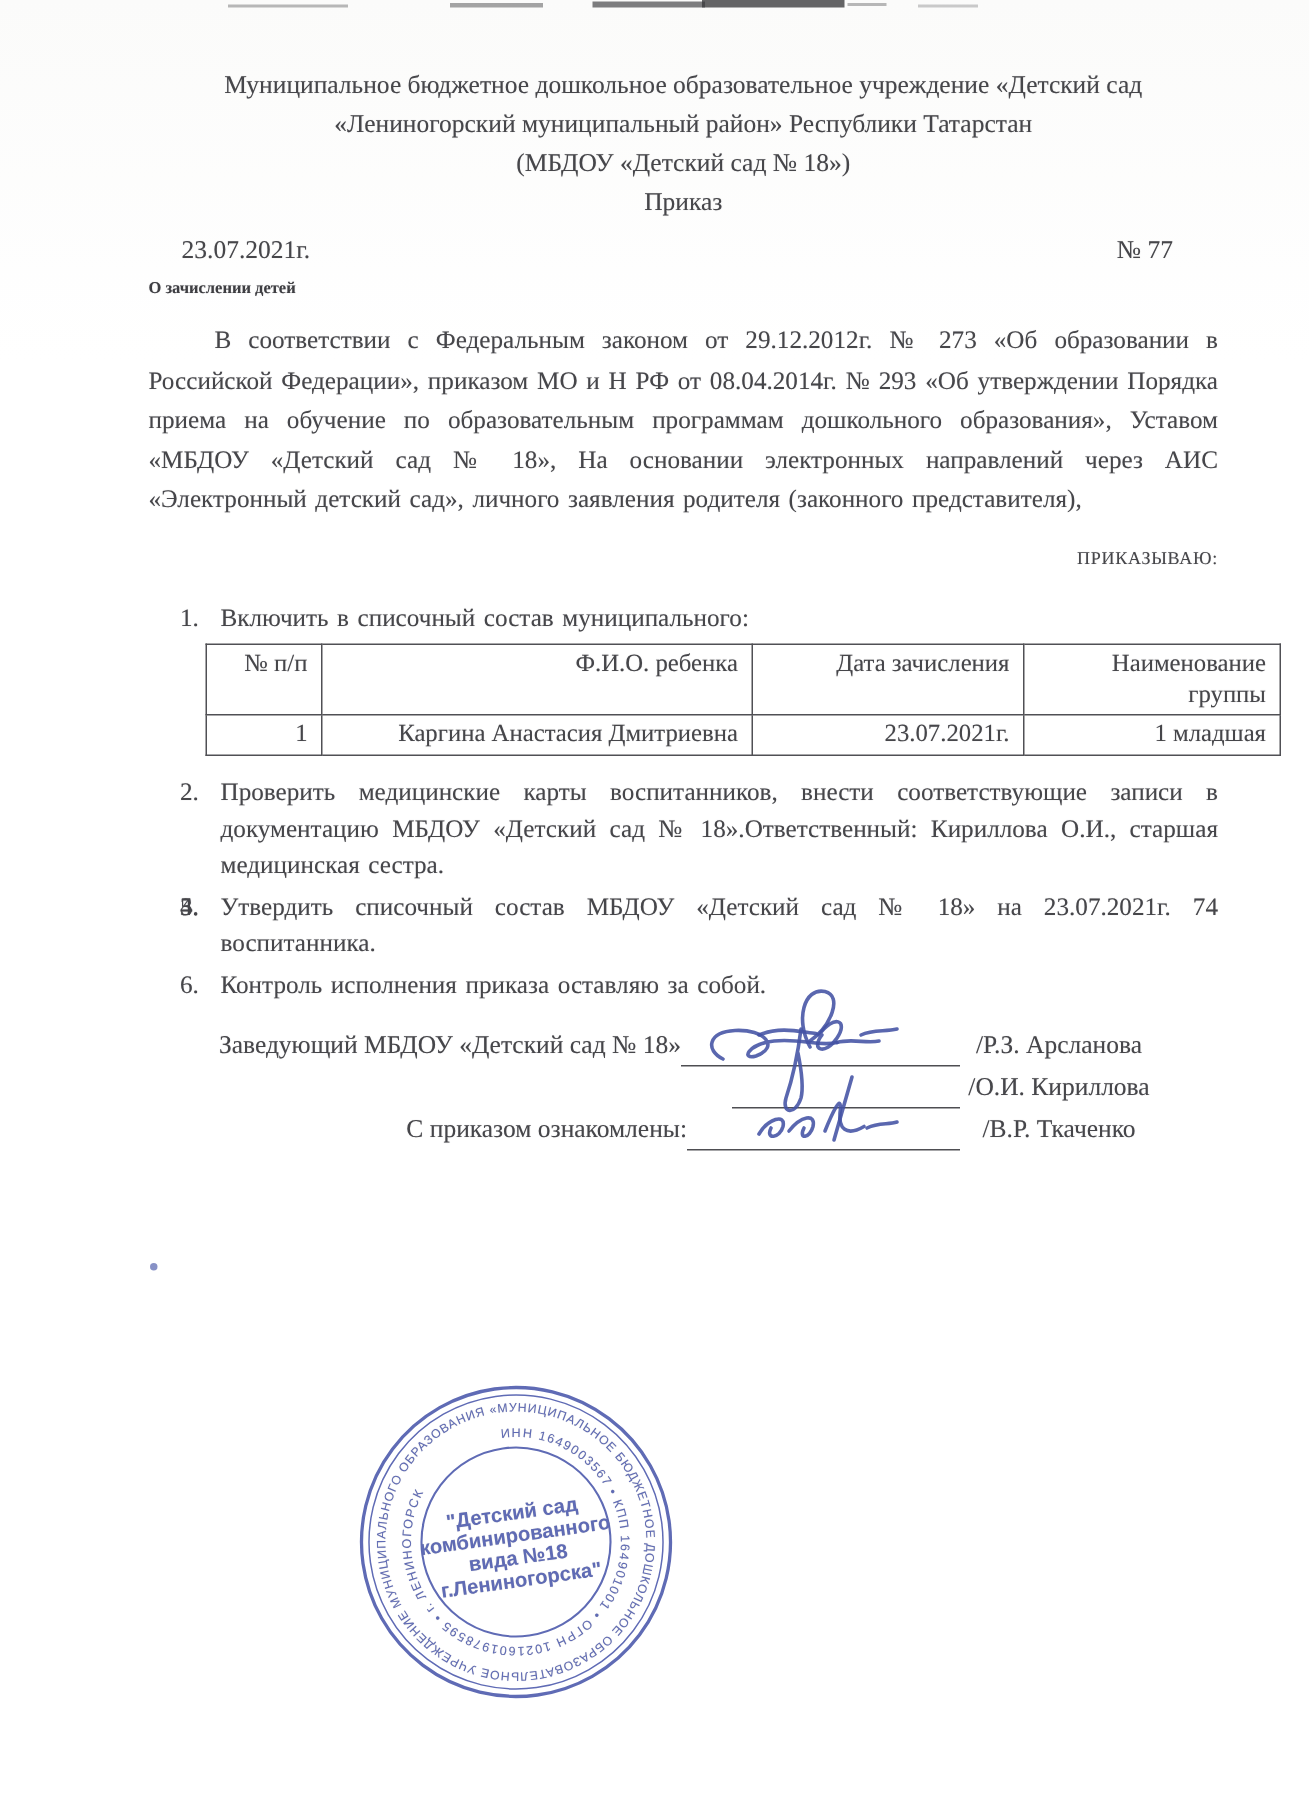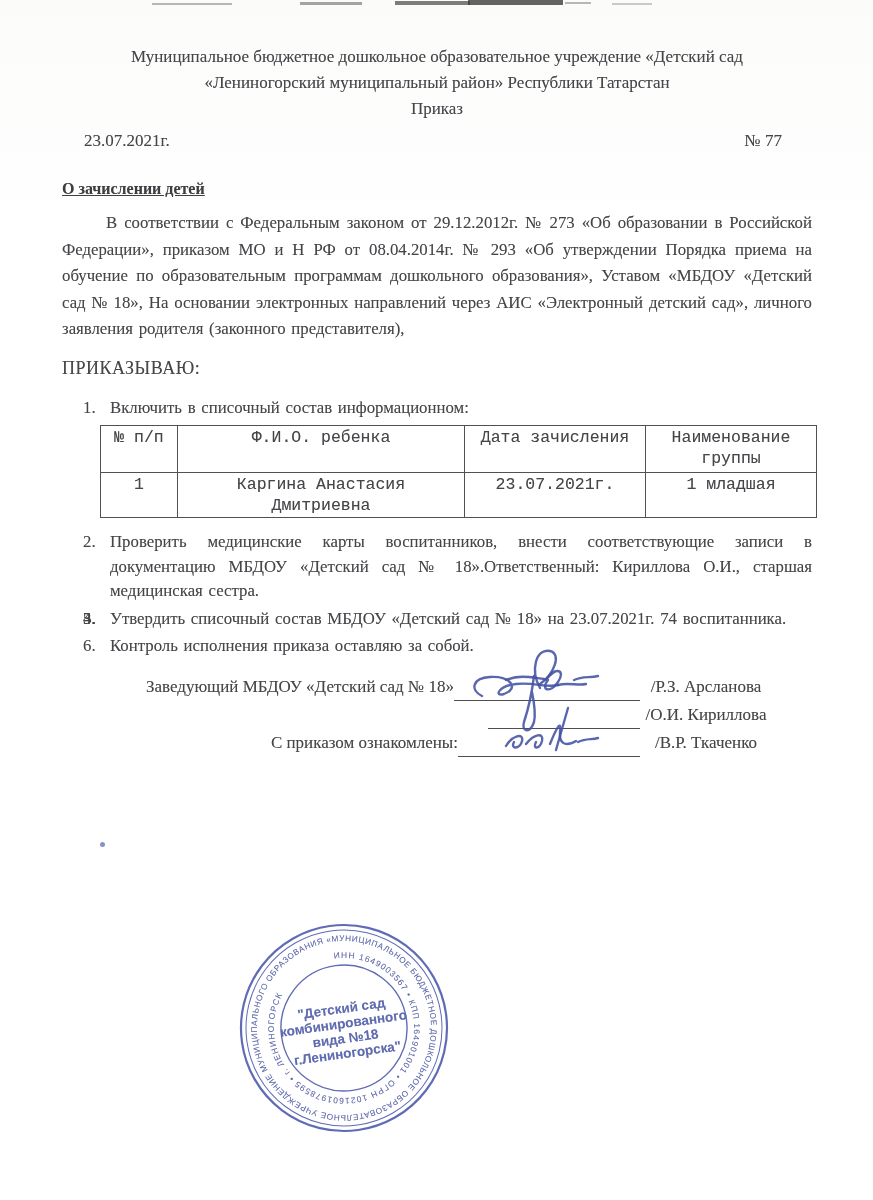--- a/index.html
+++ b/index.html
@@ -5,53 +5,53 @@
   html,body{margin:0;padding:0;background:#fff;}
   .page{
     position:relative;
     width:873px;height:1200px;
     background:linear-gradient(180deg,#fbfbfa 0%,#ffffff 20%);
     font-family:"Liberation Serif","DejaVu Serif",serif;
     color:#46464a;
     overflow:hidden;
     text-shadow:0 0 0.6px rgba(70,70,75,0.35);
   }
-  .content{padding:0 61px 0 62px;}
+  .content{padding:0 61px 0 99px;}
 
   
   .artifact{position:absolute;filter:blur(.4px);background:#3a3a3c;}
   .a1{left:152px;top:3px;width:80px;height:2px;opacity:.35;}
   .a2{left:300px;top:2px;width:62px;height:3px;opacity:.45;}
   .a3{left:395px;top:1px;width:75px;height:4px;opacity:.65;}
   .a4{left:468px;top:0;width:95px;height:5px;opacity:.78;}
   .a5{left:565px;top:2px;width:26px;height:2px;opacity:.35;}
   .a6{left:612px;top:3px;width:40px;height:2px;opacity:.25;}
 
   .header{margin-top:44px;text-align:center;font-size:17px;line-height:26px;}
   .doc-type{font-size:17px;line-height:26px;}
 
   .date-row{margin-top:5px;display:flex;justify-content:space-between;
     font-size:17px;line-height:27px;padding:0 30px 0 22px;}
 
-  .subject{margin-top:22px;font-weight:bold;font-size:16px;line-height:25px;color:#3e3e42;text-decoration:underline;}
+  .subject{margin-top:0;font-weight:bold;font-size:11px;line-height:25px;color:#3e3e42;}
 
   .preamble{margin:9px 0 0 0;font-size:16.8px;line-height:26.5px;
     text-align:justify;text-indent:44px;word-spacing:1.5px;}
 
-  .order-word{margin-top:13px;font-size:18px;letter-spacing:.5px;line-height:25px;}
+  .order-word{margin-top:13px;font-size:12px;letter-spacing:.5px;line-height:25px;text-align:right;}
 
   .list{margin-top:15px;}
   .item{position:relative;padding-left:48px;font-size:16.8px;line-height:24.5px;
     text-align:justify;word-spacing:1.5px;margin-bottom:3px;}
   .item .num{position:absolute;left:21px;top:0;}
 
   table.roster{border-collapse:collapse;margin:5px 0 12px 38px;width:640px;
     font-size:16.5px;table-layout:fixed;}
   table.roster td{border:1.6px solid #505055;padding:1px 9px;vertical-align:top;
-    line-height:21px;text-align:center;word-spacing:normal;font-family:Liberation Mono, monospace;}
+    line-height:21px;text-align:right;word-spacing:normal;}
   .c0{width:58px;} .c1{width:268px;} .c2{width:162px;} .c3{width:152px;}
   tr.hdr td{height:44px;}
   tr.dat td{height:24px;}
 
   .sign-block{margin-top:14px;padding-right:40px;font-size:17px;}
   .sig-row{display:flex;justify-content:flex-end;align-items:flex-end;
     line-height:28px;white-space:nowrap;}
   .sig-label{text-align:right;}
   .sig-line{position:relative;display:inline-block;border-bottom:1.6px solid #4e4e52;height:26px;}
   .w1{width:186px;} .w2{width:182px;} .w3{width:152px;}
@@ -73,39 +73,40 @@
   <div class="artifact a2"></div>
   <div class="artifact a3"></div>
   <div class="artifact a4"></div>
   <div class="artifact a5"></div>
   <div class="artifact a6"></div>
 
   <div class="content">
     <div class="header">
       <div>Муниципальное бюджетное дошкольное образовательное учреждение «Детский сад</div>
       <div>«Лениногорский муниципальный район»  Республики Татарстан</div>
+      <div>(МБДОУ «Детский сад № 18»)</div>
       <div class="doc-type">Приказ</div>
     </div>
 
     <div class="date-row">
       <span>23.07.2021г.</span>
       <span>№ 77</span>
     </div>
 
     <div class="subject">О зачислении детей</div>
 
     <p class="preamble">В соответствии с Федеральным законом от 29.12.2012г. № 273 «Об образовании в Российской Федерации», приказом МО и Н РФ от 08.04.2014г. № 293 «Об утверждении Порядка приема на обучение по образовательным программам дошкольного образования», Уставом «МБДОУ «Детский сад № 18», На основании электронных направлений через АИС «Электронный детский сад», личного заявления родителя (законного представителя),</p>
 
     <div class="order-word">ПРИКАЗЫВАЮ:</div>
 
     <div class="list">
 
       <div class="item">
         <span class="num">1.</span>
-        <span>Включить в списочный состав информационном:</span>
+        <span>Включить в списочный состав муниципального:</span>
       </div>
 
       <table class="roster">
         <tbody>
           <tr class="hdr">
             <td class="c0">№ п/п</td>
             <td class="c1">Ф.И.О. ребенка</td>
             <td class="c2">Дата зачисления</td>
             <td class="c3">Наименование группы</td>
           </tr>

